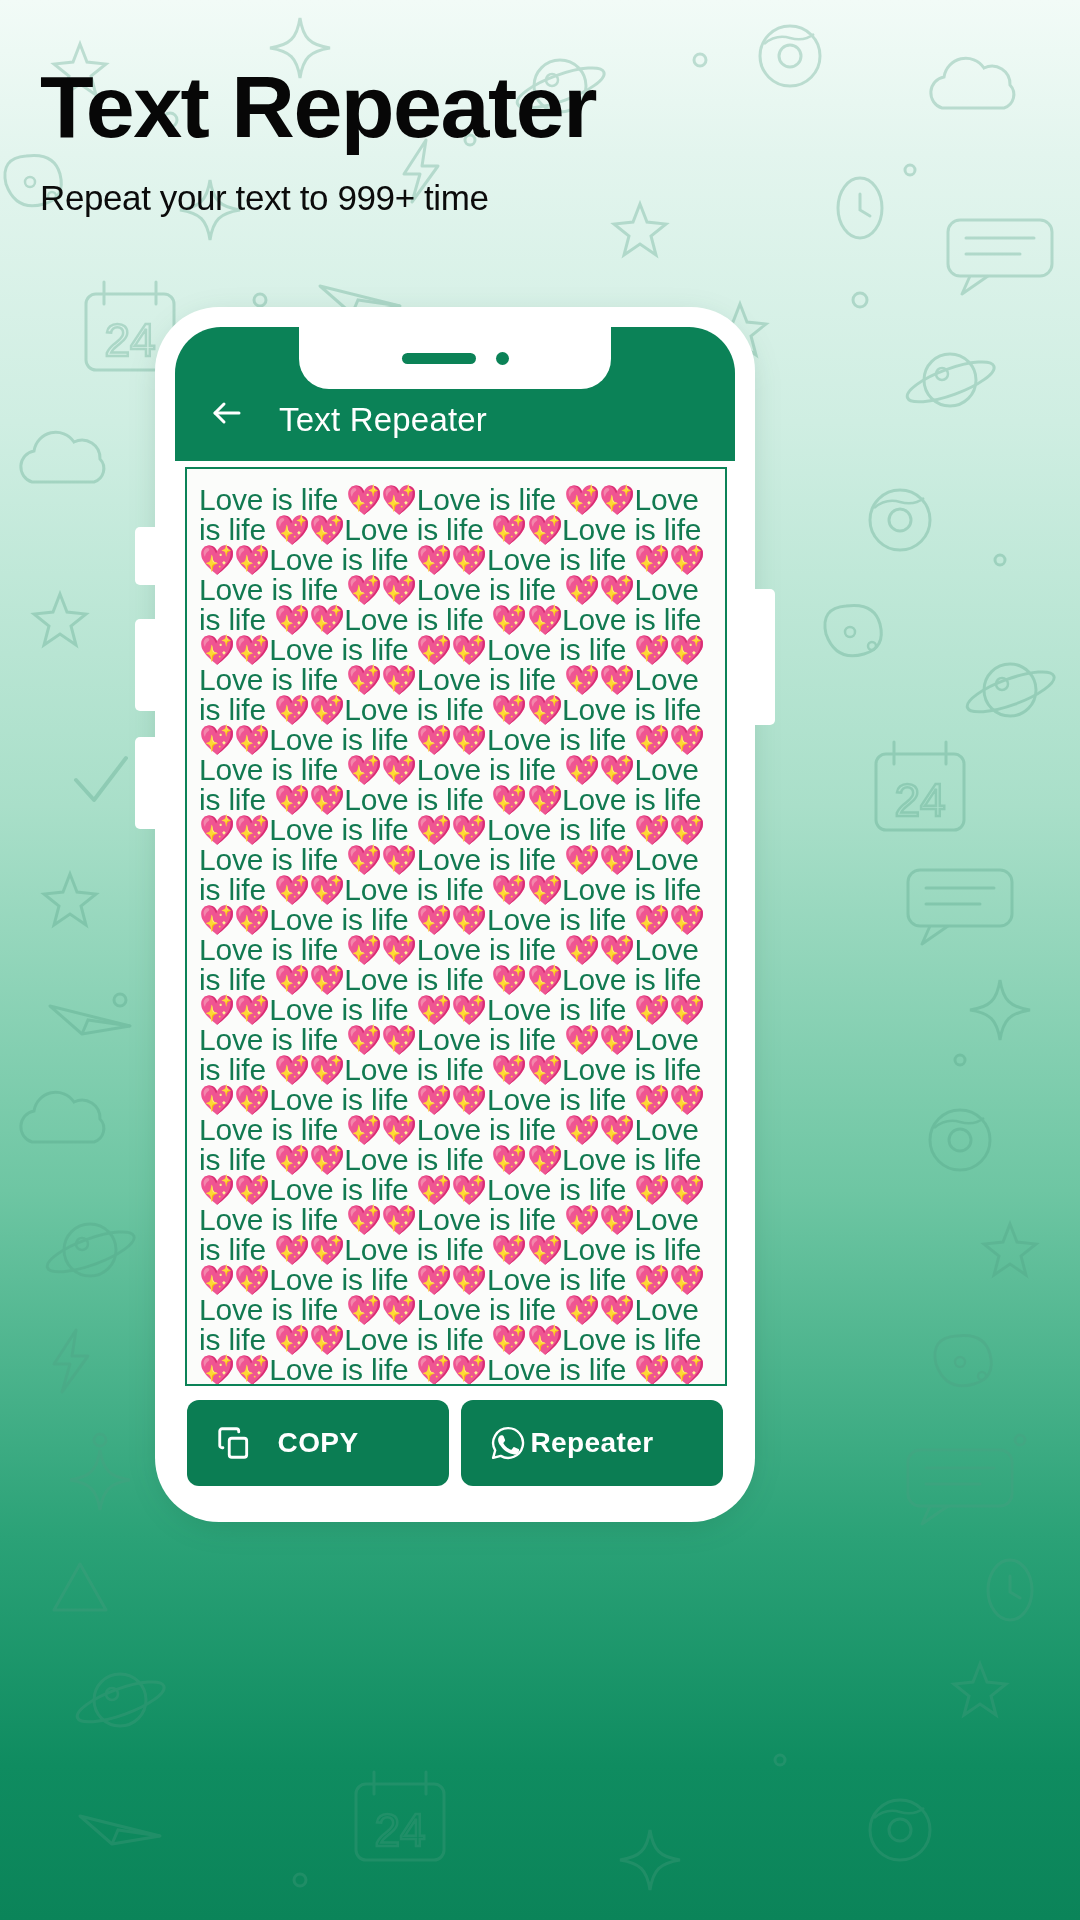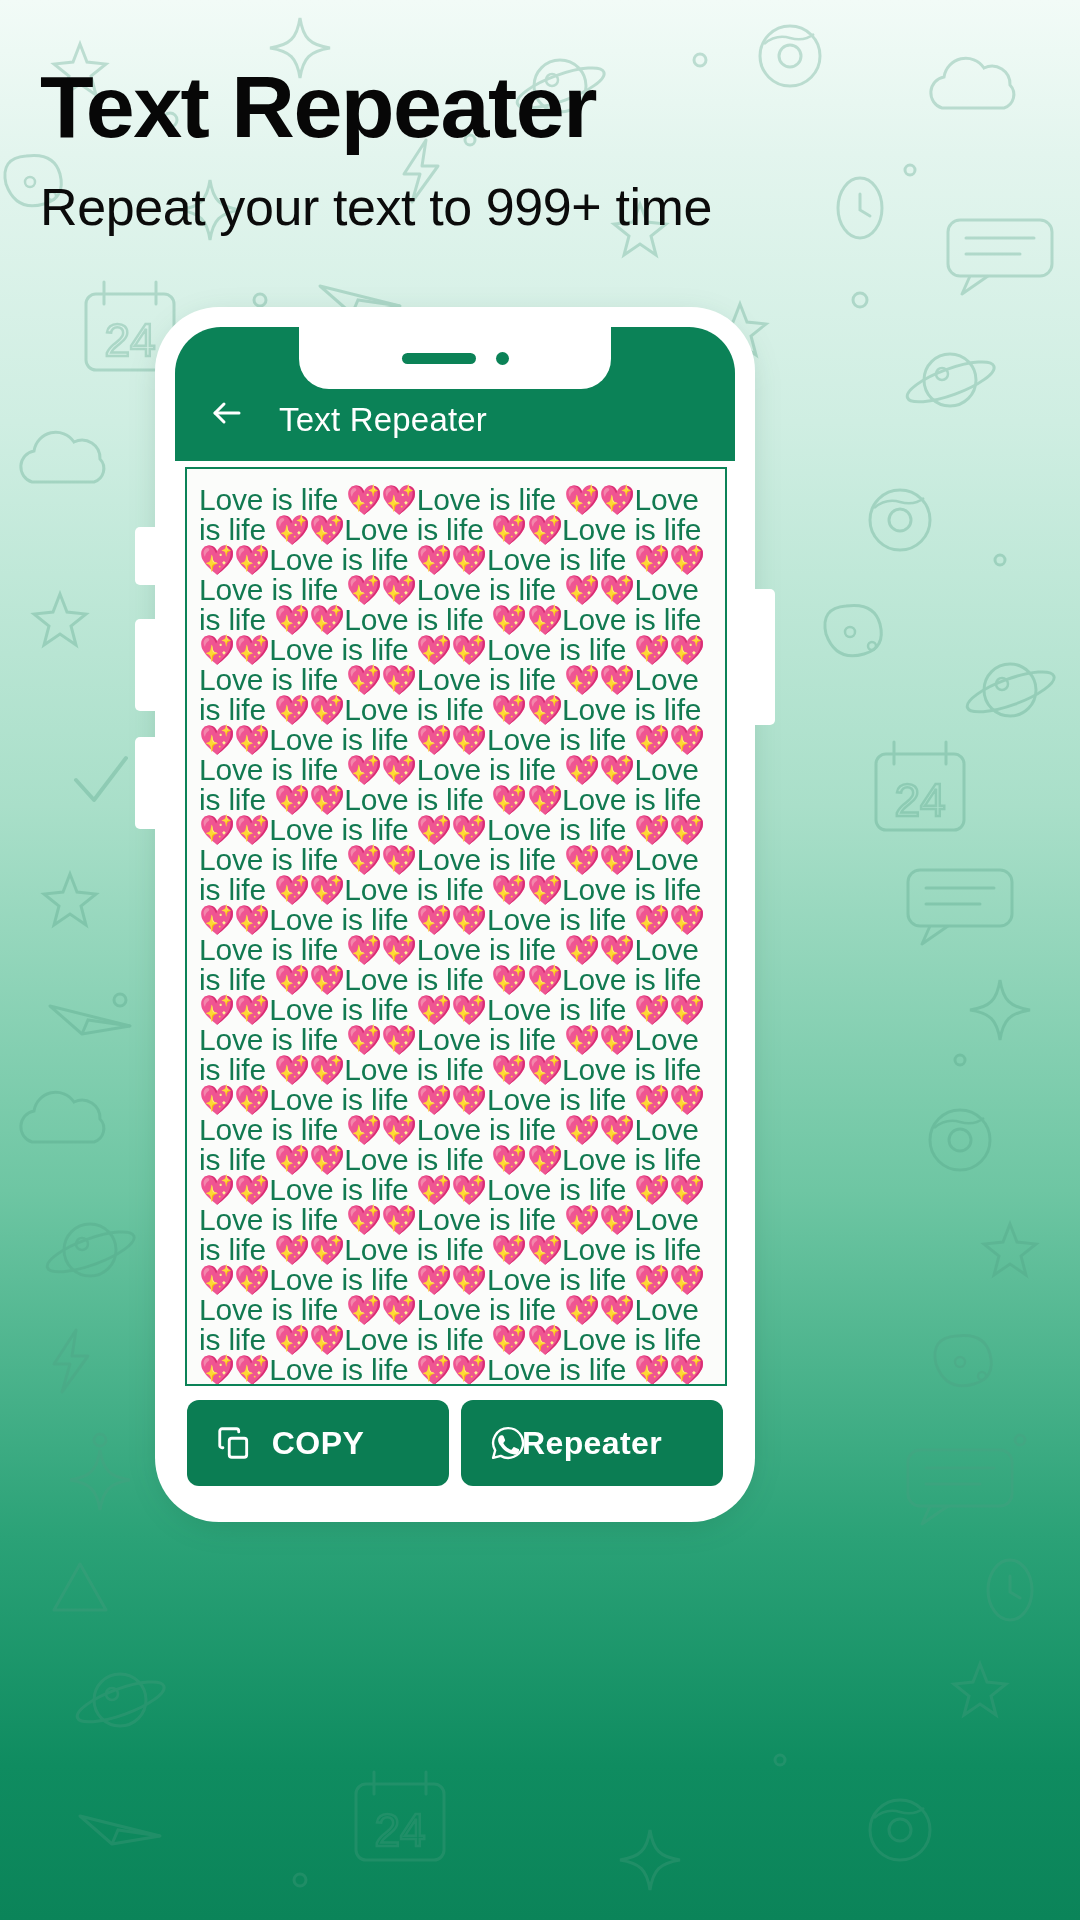--- a/index.html
+++ b/index.html
@@ -52,21 +52,21 @@
   .app-title {
     font-size: 88px;
     line-height: 1.02;
     font-weight: bold;
     color: #070707;
     letter-spacing: -1.5px;
     white-space: nowrap;
   }
   .app-subtitle {
     margin-top: 26px;
-    font-size: 52px;
+    font-size: 35px;
     line-height: 1.12;
     font-weight: normal;
     color: #0b0b0b;
     letter-spacing: -0.4px;
     white-space: nowrap;
   }
 
   
   .phone {
     position: absolute;
@@ -228,21 +228,21 @@
   }
   .action-btn .btn-icon {
     position: absolute;
     left: 28px;
     display: flex;
     align-items: center;
   }
   .action-btn .btn-icon svg { width: 38px; height: 38px; }
   .action-btn .btn-label {
     color: #ffffff;
-    font-size: 32px;
+    font-size: 28px;
     font-weight: bold;
     letter-spacing: .4px;
   }
 </style>
 </head>
 <body>
 
 <div class="bg-wrap">
   <div class="bg-gradient"></div>
   <div class="bg-doodles">

